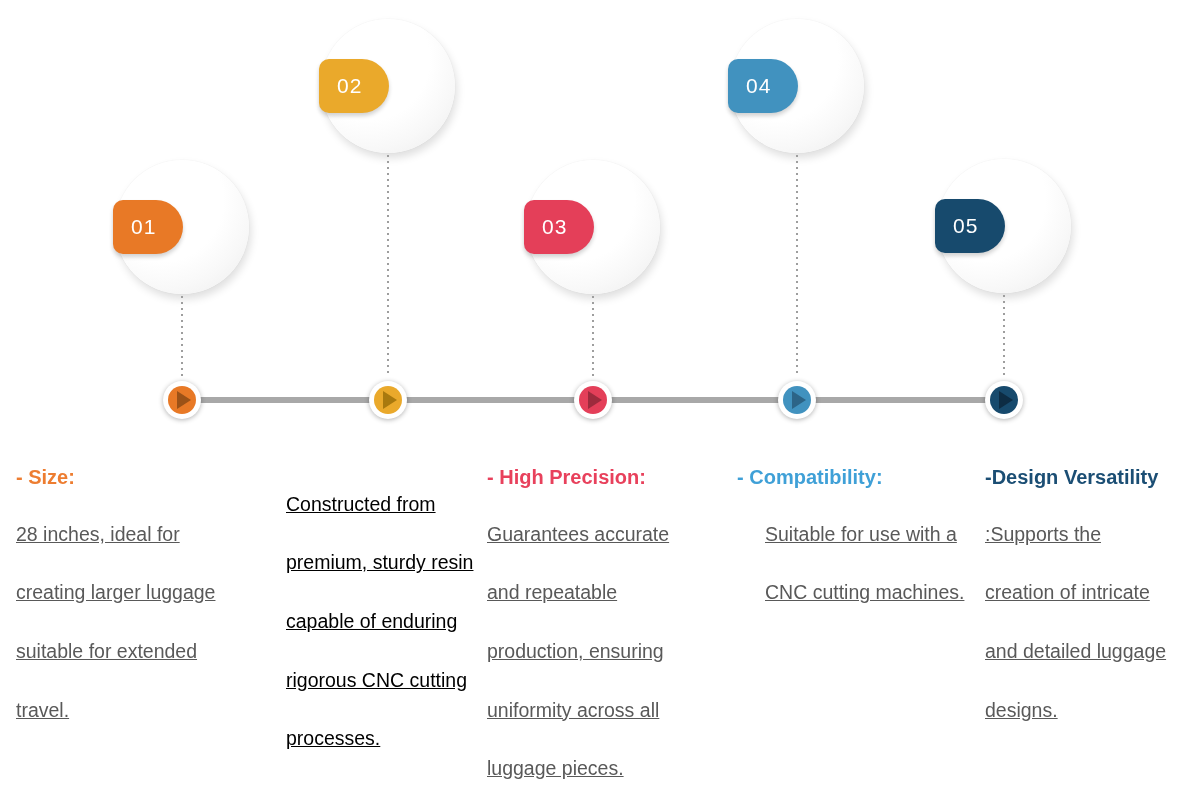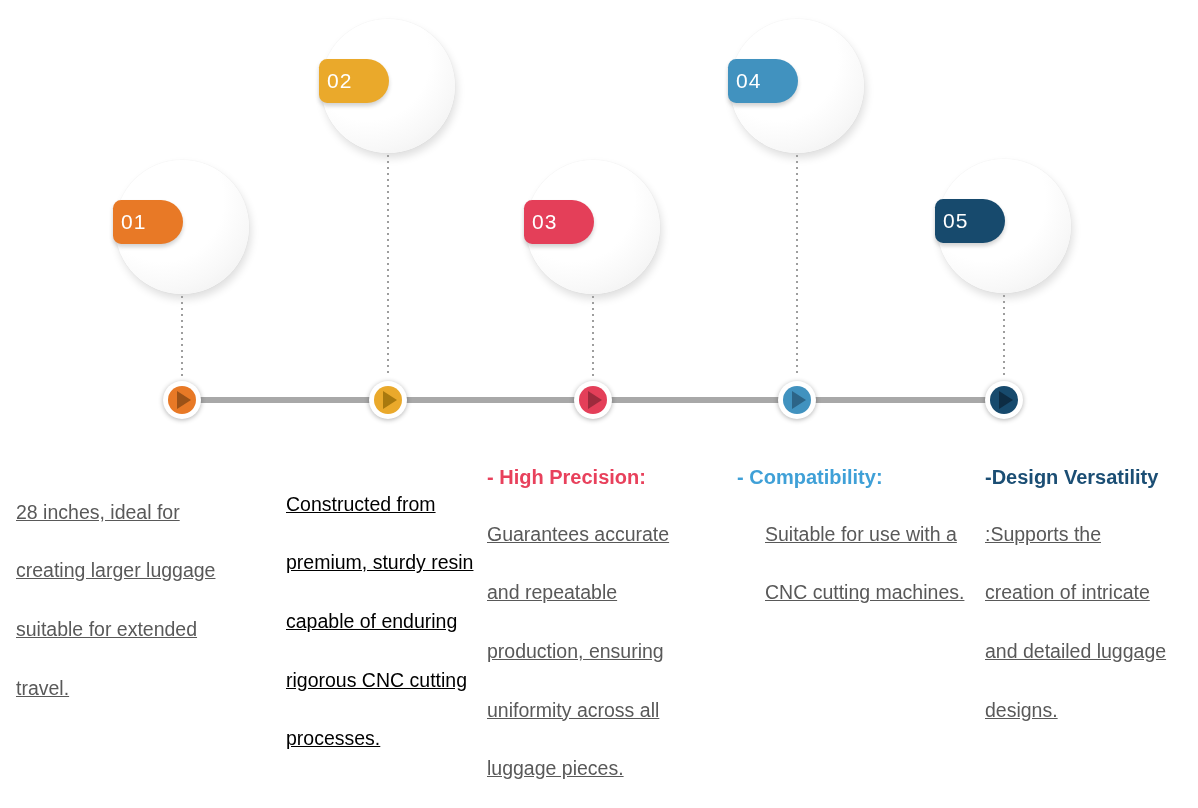--- a/index.html
+++ b/index.html
@@ -12,24 +12,24 @@
     position:absolute;left:182px;top:397px;width:823px;height:6px;
     background:#a8a8a8;border-radius:3px;
   }
   
   .bubble{
     position:absolute;width:134px;height:134px;border-radius:50%;
     background:radial-gradient(circle at 35% 30%, #ffffff 48%, #f8f8f8 70%, #ebebeb 100%);
     box-shadow:2px 5px 9px rgba(0,0,0,0.13), 0 0 1px rgba(0,0,0,0.12);
   }
   .tab{
-    position:absolute;left:-2px;top:40px;width:70px;height:44px;
+    position:absolute;left:-2px;top:40px;width:70px;height:54px;
     border-radius:10px 27px 27px 10px;background:var(--accent);
     box-shadow:0 3px 4px rgba(0,0,0,0.18);
-    display:flex;align-items:center;padding-left:8px;box-sizing:border-box;
+    display:flex;align-items:center;padding-left:18px;box-sizing:border-box;
   }
   .tab span{color:#ffffff;font-size:21px;letter-spacing:1px;}
   
   .dotline{
     position:absolute;width:2px;
     background:repeating-linear-gradient(to bottom, #9e9e9e 0 2px, transparent 2px 6px);
   }
   
   .marker{
     position:absolute;top:381px;width:38px;height:38px;border-radius:50%;
@@ -80,20 +80,21 @@
         <span>01</span>
       </div>
     </div>
     <div class="dotline"></div>
     <div class="marker">
       <div class="marker-inner">
         <div class="triangle"></div>
       </div>
     </div>
     <div class="text-col">
+      <div class="hdr">- Size:</div>
       <div class="body-lines" style="color: rgb(89, 89, 89);">
         <div class="line">28 inches, ideal for</div>
         <div class="line">creating larger luggage</div>
         <div class="line">suitable for extended</div>
         <div class="line">travel.</div>
       </div>
     </div>
   </div>
 
   <div class="g2" style="--accent: #eaa92b; --accent-dark: #a9790e; --header-color: #e9a31d;">

